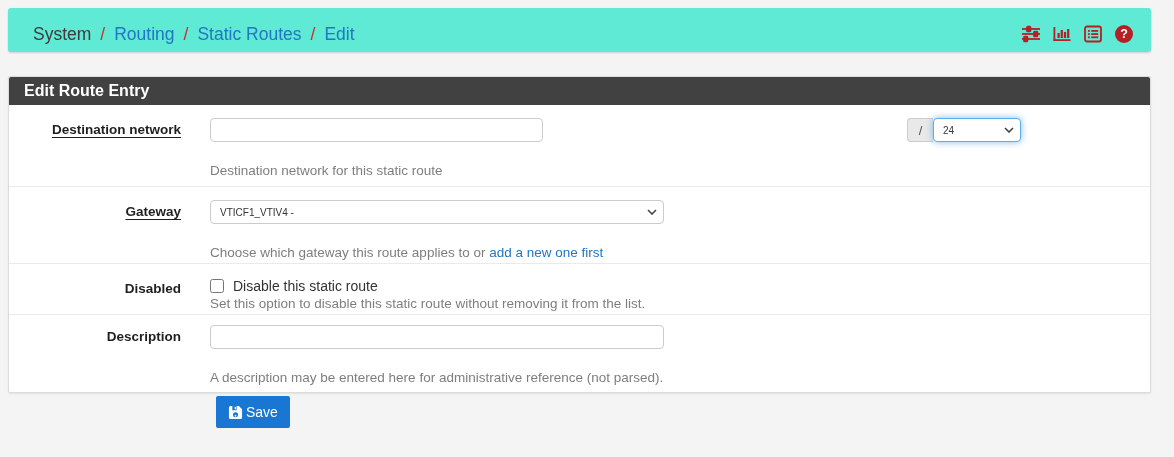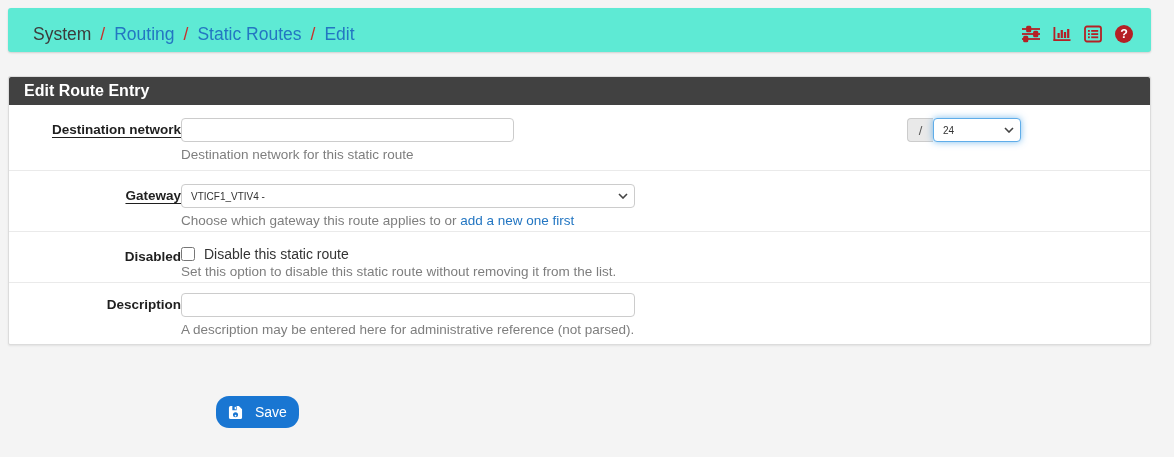--- a/index.html
+++ b/index.html
@@ -31,30 +31,30 @@
     background:#fff; border:1px solid #dcdcdc; border-radius:2px;
     box-shadow:0 1px 2px rgba(0,0,0,.08);
   }
   .panel-heading {
     height:28px; background:#414141; color:#fff;
     font-weight:bold; font-size:16px;
     display:flex; align-items:center; padding:0 15px;
     border-radius:2px 2px 0 0;
   }
   .form-row {
-    display:grid; grid-template-columns:172px 1fr; 
+    display:grid; grid-template-columns:172px 1fr; column-gap:29px;
     border-bottom:1px solid #eaeaea;
   }
   .form-row:last-child { border-bottom:none; }
   .row-label {
     text-align:right; font-weight:bold; color:#1f1f1f;
     font-size:13.5px; line-height:17px; padding-top:3px;
   }
   .row-label.has-help { text-decoration:underline; text-underline-offset:3px; }
-  .help { color:#7e7e7e; font-size:13.5px; line-height:17px; margin-top:4px; }
+  .help { color:#7e7e7e; font-size:13.5px; line-height:17px; margin-top:20px; }
   .help a { color:#2376c2; text-decoration:none; cursor:pointer; }
 
   .text-input {
     height:24px; border:1px solid #ccc; border-radius:4px;
     padding:0 9px; font-size:14px; color:#333; background:#fff;
     font-family:inherit; outline:none;
   }
   .row-dest     { padding:13px 0 7px; }
   .row-gateway  { padding:13px 0 2px; }
   .row-disabled { padding:13px 0 2px; }
@@ -80,22 +80,22 @@
 
   .check-line { display:flex; align-items:center; gap:9px; padding-top:1px; }
   .check-line input[type=checkbox] { width:14px; height:14px; accent-color:#fff; margin:0; }
   .check-label { font-size:14px; color:#333; cursor:pointer; }
   .row-disabled .help { margin-top:1px; }
   .desc-input { width:454px; }
 
   
   .form-actions { position:absolute; left:8px; top:396px; padding-left:208px; }
   .save-btn {
-    display:flex; align-items:center; gap:12px;
-    height:32px; padding:0 12px; border:none; border-radius:13px;
+    display:flex; align-items:center; gap:3px;
+    height:32px; padding:0 12px; border:none; border-radius:2px;
     background:#1976d2; color:#fff; font-size:14px; font-family:inherit; cursor:pointer;
   }
 </style>
 </head>
 <body>
 
 <div class="page">
 
   <header class="breadcrumb-bar">
     <nav class="breadcrumb">

